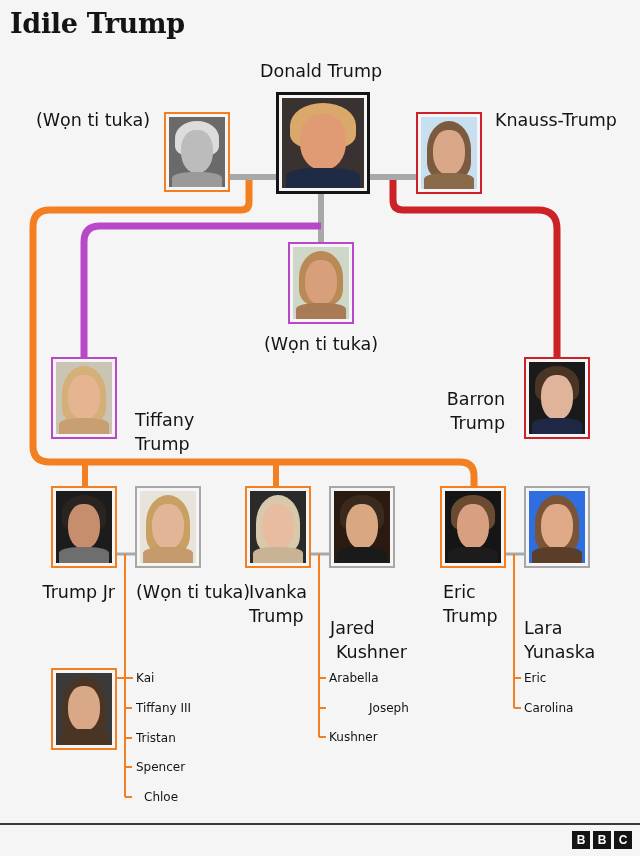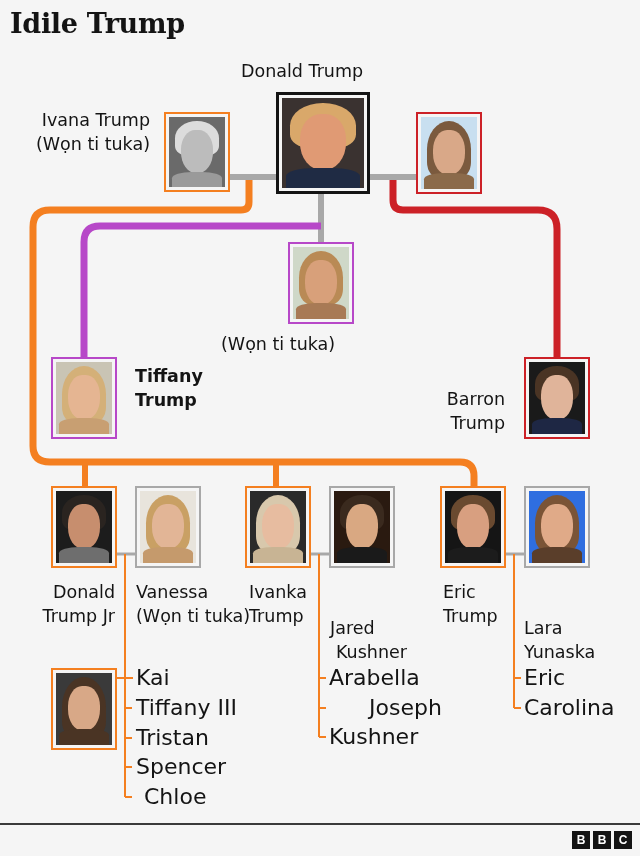--- a/index.html
+++ b/index.html
@@ -25,22 +25,22 @@
     position:absolute; left:10%; top:6%; width:80%; height:50%; border-radius:50% 50% 30% 30%;
   }
   .photo .body {
     position:absolute; left:5%; bottom:0; width:90%; height:22%; border-radius:40% 40% 0 0;
   }
   .name {
     position:absolute; font-size:17.5px; line-height:24px; white-space:nowrap;
   }
   .name span { display:block; }
   .right { text-align:right; }
-  .center { }
-  .kid { position:absolute; font-size:22px; line-height:20px; white-space:nowrap;text-align:right; }
+  .center { text-align:center; }
+  .kid { position:absolute; font-size:12px; line-height:20px; white-space:nowrap;text-align:right; }
   .footer-rule { position:absolute; left:0; top:823px; width:640px; height:2px; background:#3a3a3a; }
   .bbc { position:absolute; right:8px; top:831px; display:flex; gap:3px; }
   .bbc span {
     width:18px; height:18px; background:#141414; color:#fff; font-weight:bold; font-size:12px;
     display:flex; align-items:center; justify-content:center; font-family:"Liberation Sans",sans-serif;
   }
 </style>
 </head>
 <body>
 
@@ -85,60 +85,60 @@
 <div class="name center" style="left:241px;top:59px;width:160px;">Donald Trump</div>
 <div class="photo" style="left:276px;top:92px;width:94px;height:102px;border:3px solid #141414;">
   <div class="img" style="background:#3a3230;">
     <div class="hair" style="background:#d9a86a;"></div>
     <div class="face" style="background:#e09a74;"></div>
     <div class="body" style="background:#1f2b44;"></div>
   </div>
 </div>
 
 <div class="name right" style="left:10px;top:108px;width:140px;">
-  <span>Ivana Trump</span>
     <span>(Wọn ti tuka)</span>
 </div>
 <div class="photo" style="left:164px;top:112px;width:66px;height:80px;border:2px solid #f47f20;">
   <div class="img" style="background:#6a6a6a;">
     <div class="hair" style="background:#dcdcdc;"></div>
     <div class="face" style="background:#bcbcbc;"></div>
     <div class="body" style="background:#9a9a9a;"></div>
   </div>
 </div>
 
 <div class="photo" style="left:416px;top:112px;width:66px;height:82px;border:2px solid #cc2127;">
   <div class="img" style="background:#c8dff0;">
     <div class="hair" style="background:#7b5a3e;height:80%;"></div>
     <div class="face" style="background:#d9a888;"></div>
     <div class="body" style="background:#8b6a4a;"></div>
   </div>
 </div>
 <div class="name" style="left:495px;top:108px;">
+    <span>Knauss-Trump</span>
 </div>
 
 <div class="photo" style="left:288px;top:242px;width:66px;height:82px;border:2px solid #b748c8;">
   <div class="img" style="background:#cfd8c8;">
     <div class="hair" style="background:#b98a55;height:75%;"></div>
     <div class="face" style="background:#d8a07a;"></div>
     <div class="body" style="background:#a87a55;"></div>
   </div>
 </div>
 <div class="name center" style="left:221px;top:332px;width:200px;">
     <span>(Wọn ti tuka)</span>
 </div>
 
 <div class="photo" style="left:51px;top:357px;width:66px;height:82px;border:2px solid #b748c8;">
   <div class="img" style="background:#c9c4b4;">
     <div class="hair" style="background:#d4b078;height:80%;"></div>
     <div class="face" style="background:#e5b592;"></div>
     <div class="body" style="background:#c89f72;"></div>
   </div>
 </div>
-<div class="name" style="left:135px;top:364px;font-weight:bold;">
+<div class="name" style="left:135px;top:408px;">
   <span>Tiffany</span>
     <span>Trump</span>
 </div>
 
 <div class="name right" style="left:425px;top:387px;width:80px;">
   <span>Barron</span>
     <span>Trump</span>
 </div>
 <div class="photo" style="left:524px;top:357px;width:66px;height:82px;border:2px solid #cc2127;">
   <div class="img" style="background:#1a1a1a;">
@@ -185,25 +185,23 @@
 </div>
 <div class="photo" style="left:524px;top:486px;width:66px;height:82px;border:2px solid #a8a8a8;">
   <div class="img" style="background:#2f6ee0;">
     <div class="hair" style="background:#7a5436;height:80%;"></div>
     <div class="face" style="background:#e0aa88;"></div>
     <div class="body" style="background:#5a3e2a;"></div>
   </div>
 </div>
 
 <div class="name right" style="left:20px;top:580px;width:95px;">
-  <span>Donald</span>
     <span>Trump Jr</span>
 </div>
 <div class="name" style="left:136px;top:580px;">
-  <span>Vanessa</span>
     <span>(Wọn ti tuka)</span>
 </div>
 <div class="name" style="left:249px;top:580px;">
   <span>Ivanka</span>
     <span>Trump</span>
 </div>
 <div class="name" style="left:330px;top:616px;">
   <span>Jared</span>
     <span style="padding-left:6px;">Kushner</span>
 </div>

